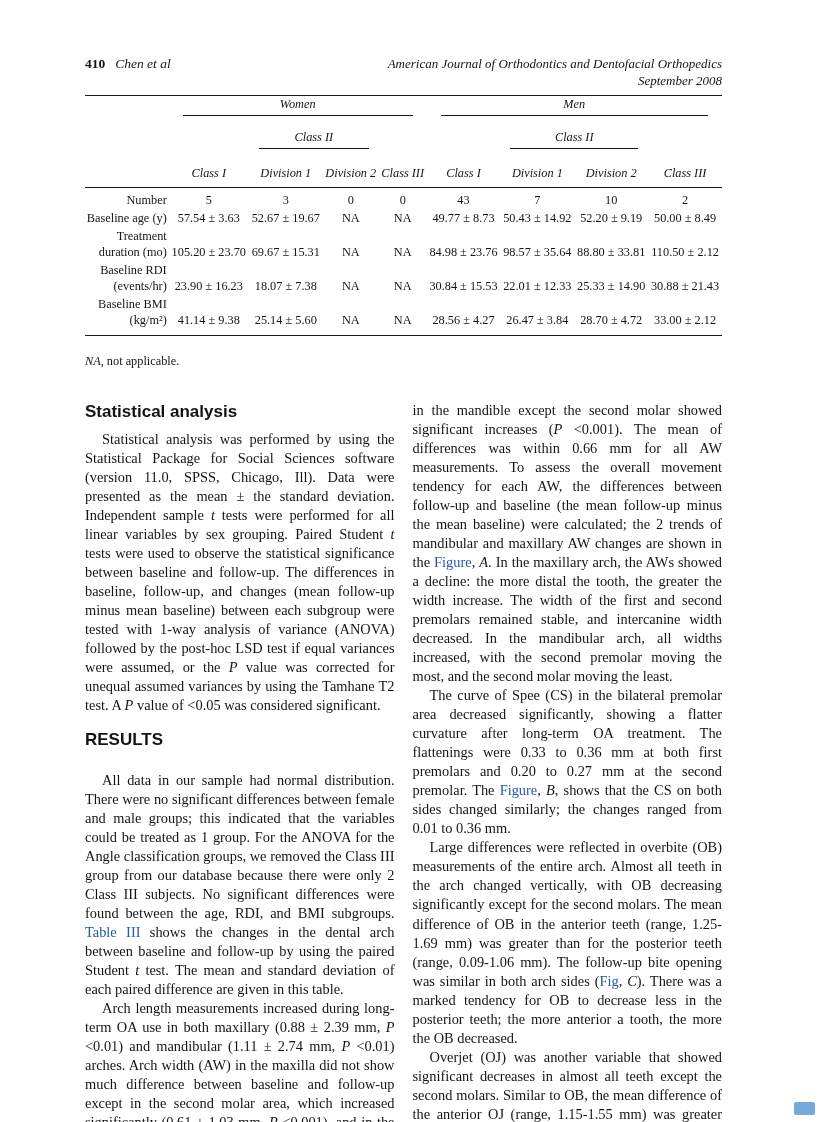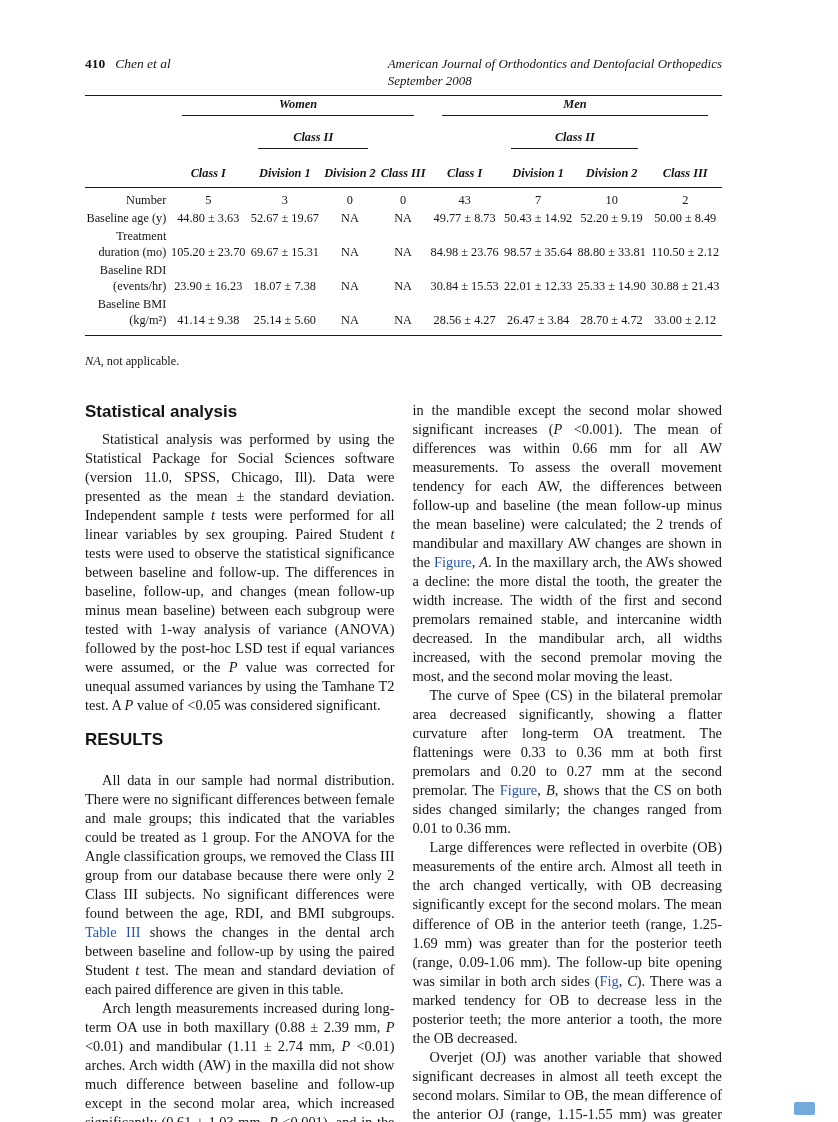--- a/index.html
+++ b/index.html
@@ -11,33 +11,33 @@
     font-family: "Liberation Serif", serif;
     position: relative; overflow: hidden;
   }
   .page { position: absolute; inset: 0; padding: 56px 116px 0 85px; }
 
   
   .running-head { display: flex; justify-content: space-between; align-items: flex-start; }
   .head-left { font-size: 13.5px; }
   .pg { font-weight: bold; margin-right: 10px; }
   .authors { font-style: italic; }
-  .head-right { font-style: italic; font-size: 13px; line-height: 1.28; }
+  .head-right { text-align: right; font-style: italic; font-size: 13px; line-height: 1.28; }
 
   
   .caption { margin-top: 36px; font-size: 14.5px; }
   .cap-label { font-weight: bold; margin-right: 6px; }
 
   
   .data-table {
     width: 100%; border-collapse: collapse; margin-top: 6px;
     font-size: 12.3px; line-height: 1.3;
     border-top: 1.4px solid #1a1a1a; border-bottom: 1.4px solid #1a1a1a;
   }
-  .data-table th { font-weight: bold; font-style: italic; text-align: center; padding: 1px 2px; vertical-align: bottom; }
+  .data-table th { font-weight: normal; font-style: italic; text-align: center; padding: 1px 2px; vertical-align: bottom; }
   .grp-rule { border-bottom: 1px solid #1a1a1a; padding-bottom: 2px; margin: 0 12px; text-align: center; }
   .grp-rule.c2 { margin: 12px 8px; }
   .col-heads th { border-bottom: 1.2px solid #1a1a1a; padding: 4px 2px 5px; margin-top: 36px; }
   .data-table td { padding: 1px 2px; vertical-align: bottom; text-align: center; white-space: nowrap; }
   td.rowlab { text-align: right; white-space: normal; padding-left: 0; }
   .rowlab .l2 { padding-left: 9px; }
   tbody tr:first-child td { padding-top: 5px; }
   tbody tr:last-child td { padding-bottom: 6px; }
 
   
@@ -119,21 +119,21 @@
         <td class="val">0</td>
         <td class="val">43</td>
         <td class="val">7</td>
         <td class="val">10</td>
         <td class="val">2</td>
       </tr>
       <tr>
         <td class="rowlab">
             <div class="l1">Baseline age (y)</div>
           </td>
-        <td class="val">44.80 ± 3.63</td>
+        <td class="val">57.54 ± 3.63</td>
         <td class="val">52.67 ± 19.67</td>
         <td class="val">NA</td>
         <td class="val">NA</td>
         <td class="val">49.77 ± 8.73</td>
         <td class="val">50.43 ± 14.92</td>
         <td class="val">52.20 ± 9.19</td>
         <td class="val">50.00 ± 8.49</td>
       </tr>
       <tr>
         <td class="rowlab">

